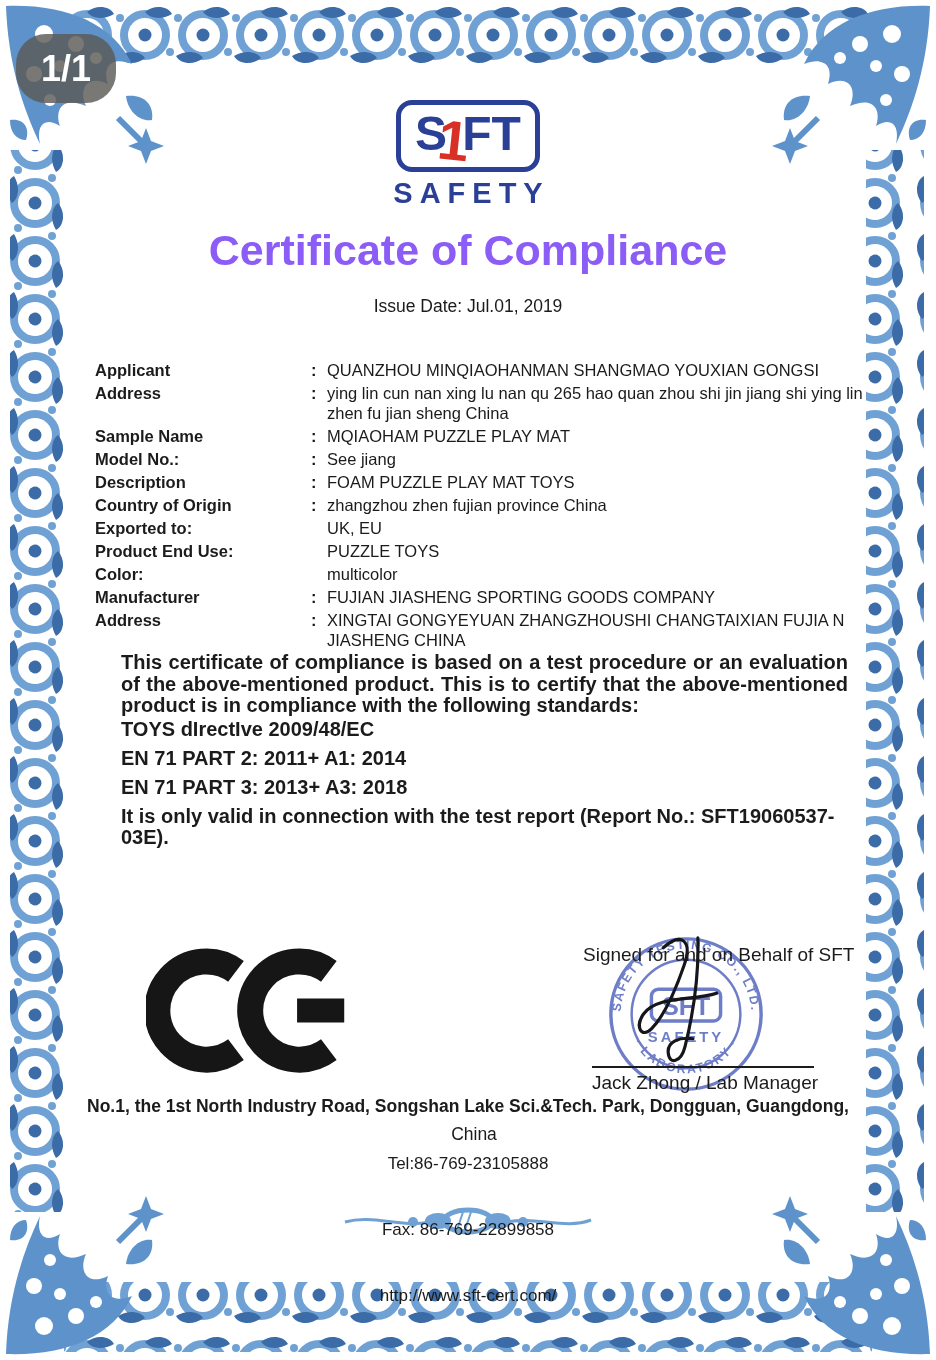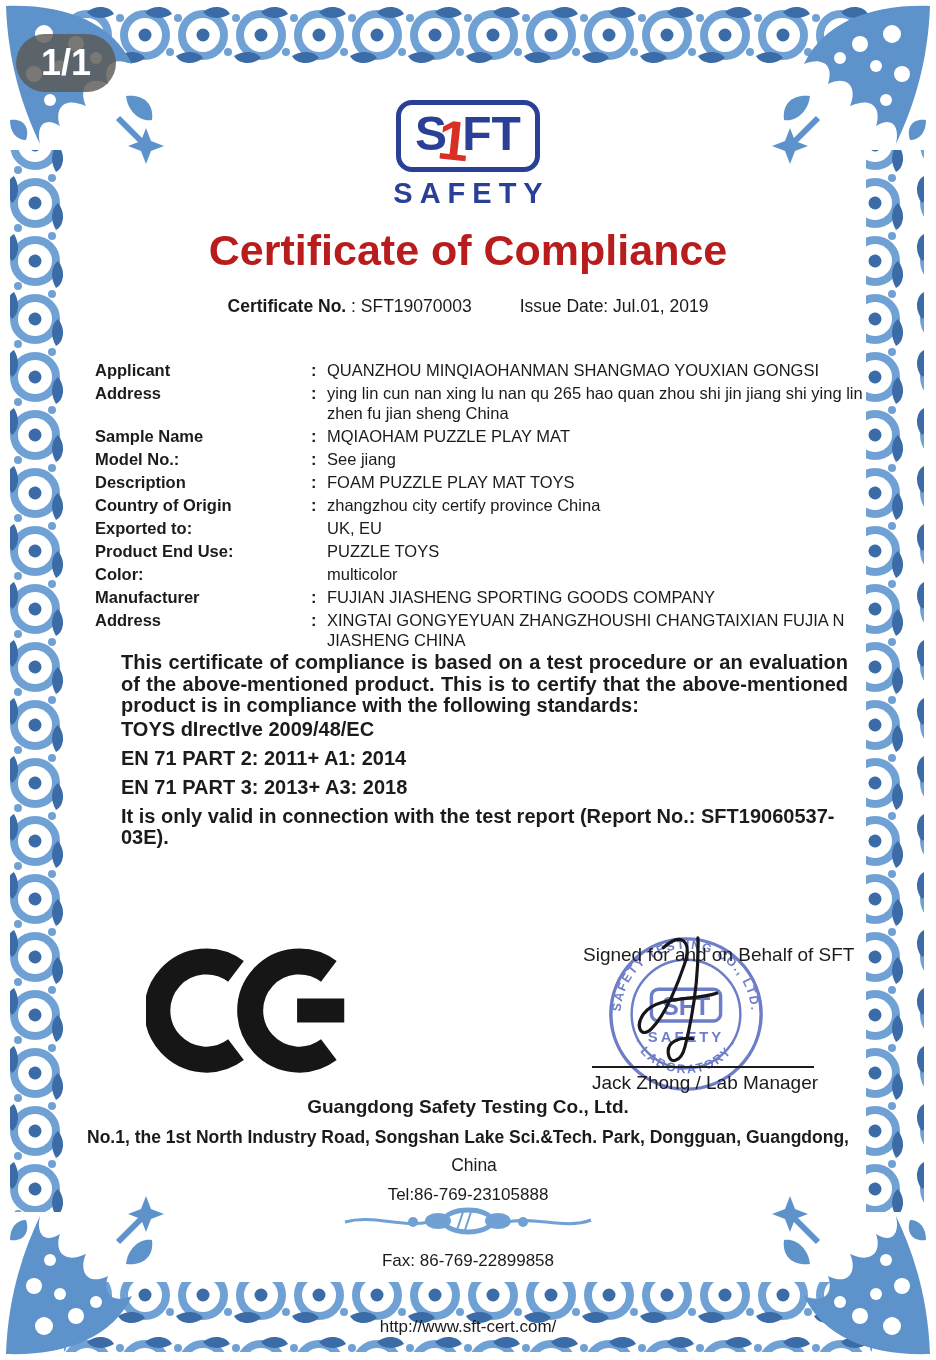--- a/index.html
+++ b/index.html
@@ -1,32 +1,32 @@
 <!DOCTYPE html>
 <html><head>
 <meta charset="utf-8">
 <style>
   html,body{margin:0;padding:0;background:#ffffff;}
   #page{position:relative;width:936px;height:1360px;background:#fff;overflow:hidden;
         font-family:"Liberation Sans",sans-serif;color:#1b1b1b;}
   .bg{position:absolute;left:0;top:0;z-index:0;}
   .content{position:absolute;inset:0;z-index:1;}
 
-  .page-badge{position:absolute;left:16px;top:34px;width:100px;height:58px;z-index:3;
+  .page-badge{position:absolute;left:16px;top:34px;width:100px;height:69px;z-index:3;
     background:rgba(92,90,85,.82);border-radius:30px;display:flex;align-items:center;justify-content:center;
     color:#fff;font-size:36px;font-weight:bold;}
 
   .logo-block{position:absolute;left:0;right:0;top:100px;display:flex;flex-direction:column;align-items:center;}
   .logo-box{border:5px solid #2a3f96;border-radius:16px;padding:0 14px 4px 14px;display:flex;align-items:flex-end;background:#fff;}
   .logo-letter{font-size:48px;font-weight:800;color:#2a3f96;line-height:58px;}
   .logo-one{font-size:56px;font-weight:800;color:#d93025;line-height:58px;margin:0 -7px 0 -9px;position:relative;top:7px;z-index:2;transform:rotate(6deg);}
   .logo-safety{margin-top:5px;font-size:29px;font-weight:bold;letter-spacing:7px;color:#2a3f96;text-indent:7px;}
 
   .doc-title{position:absolute;left:0;right:0;top:226px;text-align:center;
-    font-size:43px;font-weight:bold;color:#b91c1c;}
+    font-size:43px;font-weight:bold;color:#8b5cf6;}
 
   .cert-line{position:absolute;left:0;right:0;top:296px;display:flex;justify-content:center;gap:48px;font-size:17.5px;}
   .cert-line .lbl{font-weight:bold;}
 
   .fields{position:absolute;left:95px;top:360px;width:772px;display:grid;
     grid-template-columns:216px 16px 1fr;row-gap:3px;font-size:16.5px;line-height:20px;}
   .f-label{font-weight:bold;}
   .f-sep{font-weight:bold;}
 
   .compliance{position:absolute;left:121px;top:652px;width:727px;font-size:20px;font-weight:bold;}
@@ -121,23 +121,20 @@
         <span class="logo-one">1</span>
         <span class="logo-letter">F</span>
         <span class="logo-letter">T</span>
       </div>
       <div class="logo-safety">SAFETY</div>
     </div>
 
     <div class="doc-title">Certificate of Compliance</div>
 
     <div class="cert-line">
-      <div>
-        <span class="lbl">Certificate No.</span><span> : </span><span>SFT19070003</span>
-      </div>
       <div>Issue Date: Jul.01, 2019</div>
     </div>
 
     <div class="fields">
       <span class="f-label">Applicant</span>
         <span class="f-sep">:</span>
         <span class="f-value">QUANZHOU MINQIAOHANMAN SHANGMAO YOUXIAN GONGSI</span>
       <span class="f-label">Address</span>
         <span class="f-sep">:</span>
         <span class="f-value">ying lin cun nan xing lu nan qu 265 hao quan zhou shi jin jiang shi ying lin zhen fu jian sheng China</span>
@@ -145,21 +142,21 @@
         <span class="f-sep">:</span>
         <span class="f-value">MQIAOHAM PUZZLE PLAY MAT</span>
       <span class="f-label">Model No.:</span>
         <span class="f-sep">:</span>
         <span class="f-value">See jiang</span>
       <span class="f-label">Description</span>
         <span class="f-sep">:</span>
         <span class="f-value">FOAM PUZZLE PLAY MAT TOYS</span>
       <span class="f-label">Country of Origin</span>
         <span class="f-sep">:</span>
-        <span class="f-value">zhangzhou city certify province China</span>
+        <span class="f-value">zhangzhou zhen fujian province China</span>
       <span class="f-label">Exported to:</span>
         <span class="f-sep"></span>
         <span class="f-value">UK, EU</span>
       <span class="f-label">Product End Use:</span>
         <span class="f-sep"></span>
         <span class="f-value">PUZZLE TOYS</span>
       <span class="f-label">Color:</span>
         <span class="f-sep"></span>
         <span class="f-value">multicolor</span>
       <span class="f-label">Manufacturer</span>
@@ -209,21 +206,20 @@
         <g stroke="#15151a" stroke-width="3.2" fill="none" stroke-linecap="round">
           <path d="M62,18 C80,2 92,10 83,36 C74,62 62,88 50,100 C40,110 33,98 42,85 C56,66 92,72 116,64"></path>
           <path d="M97,8 C98,42 93,82 84,118 C80,134 68,137 67,124 C66,113 78,108 92,110"></path>
         </g>
       </svg>
       <div class="sig-line"></div>
       <div class="signer">Jack Zhong / Lab Manager</div>
     </div>
 
     <div class="footer">
-      <div class="ft-company">Guangdong Safety Testing Co., Ltd.</div>
       <div class="ft-addr">No.1, the 1st North Industry Road, Songshan Lake Sci.&amp;Tech. Park, Dongguan, Guangdong,</div>
       <div class="ft-country">China</div>
       <div class="ft-contacts">
         <span>Tel:86-769-23105888</span>
         <span>Fax: 86-769-22899858</span>
         <span>http://www.sft-cert.com/</span>
       </div>
     </div>
 
   </div>

